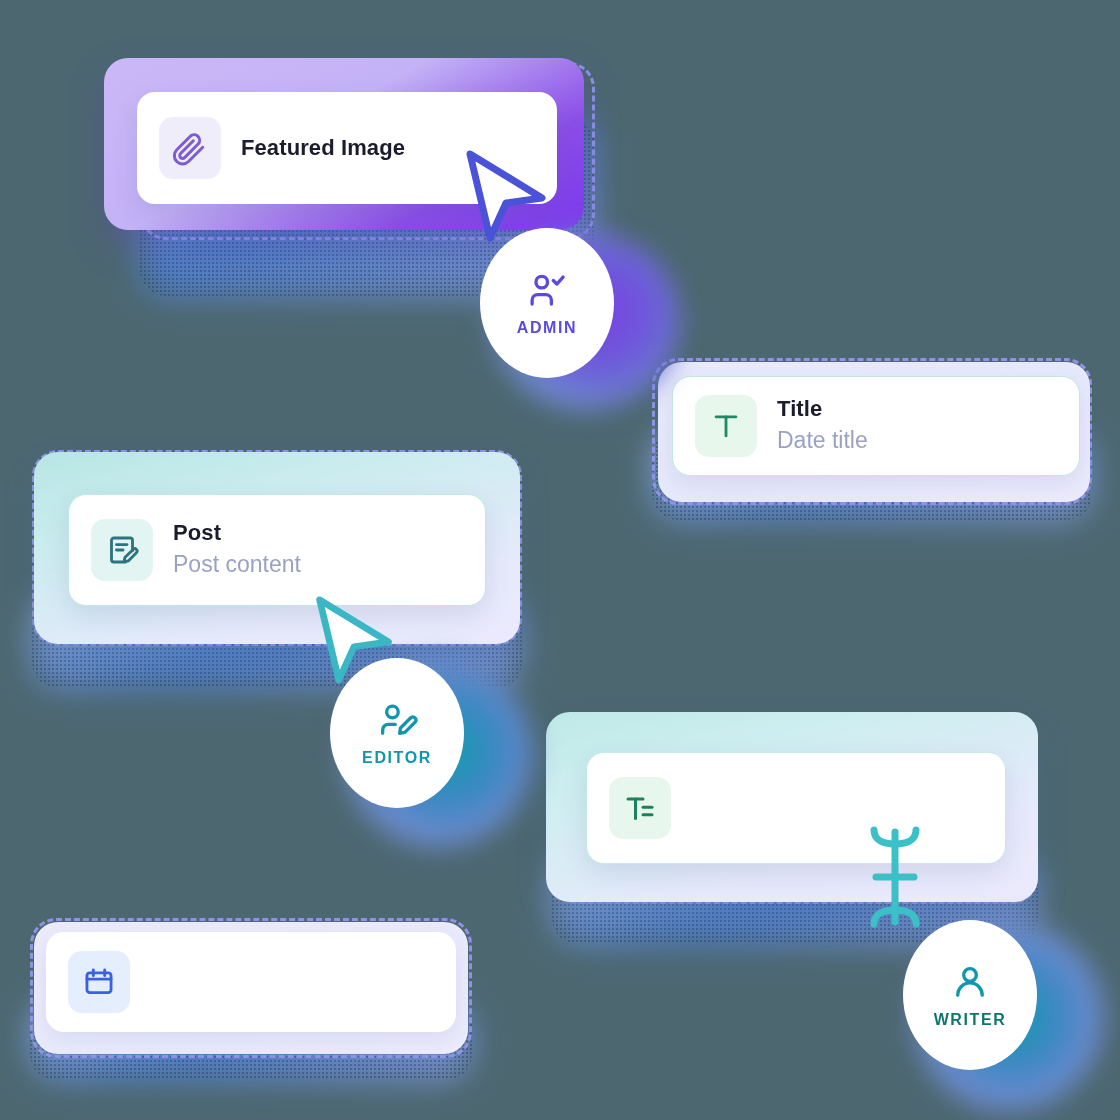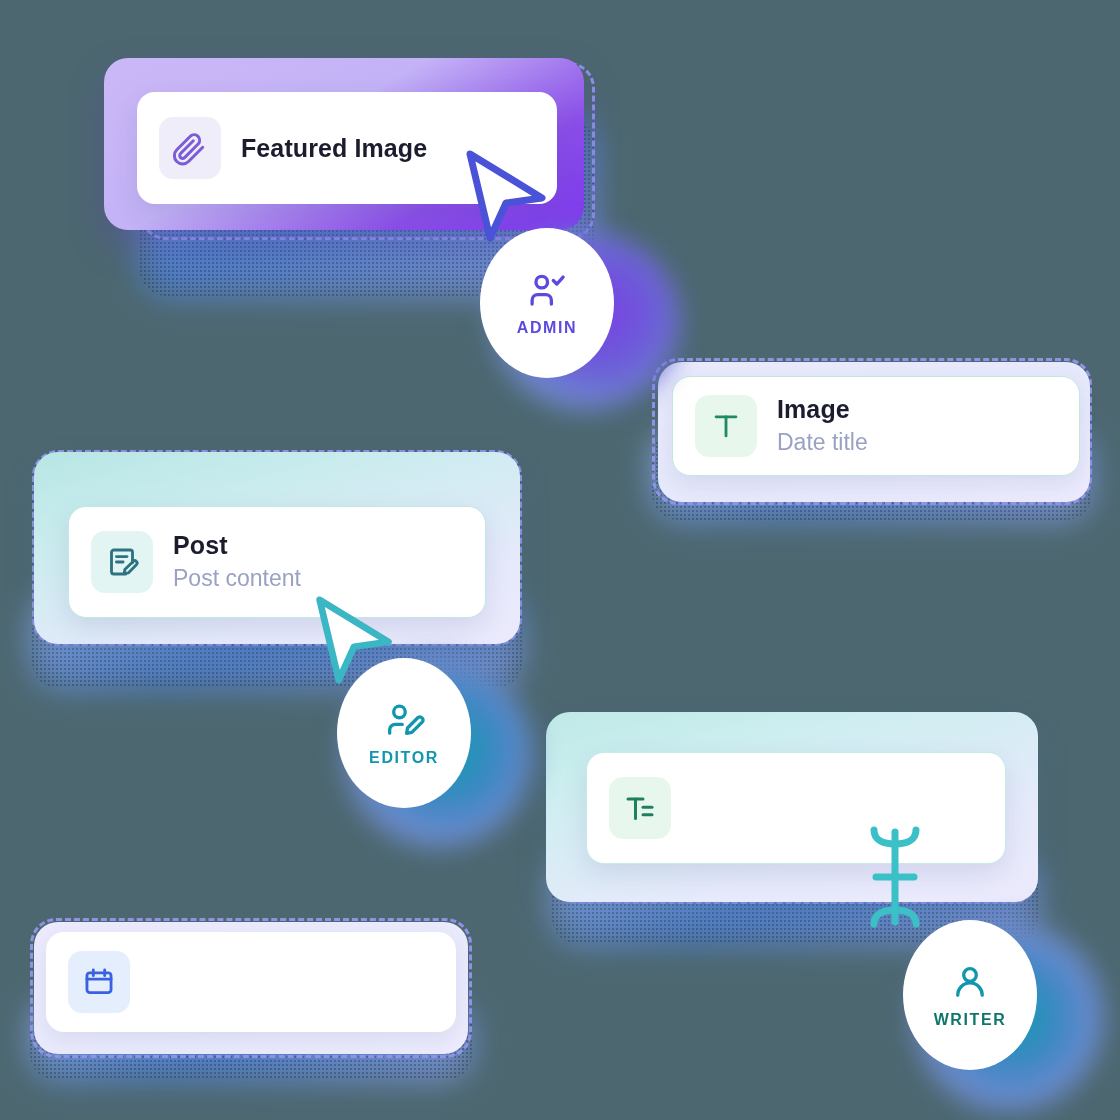--- a/index.html
+++ b/index.html
@@ -61,21 +61,21 @@
     width: 62px;
     height: 62px;
     border-radius: 14px;
     flex: 0 0 62px;
     display: flex;
     align-items: center;
     justify-content: center;
   }
   .texts { display: flex; flex-direction: column; justify-content: center; }
   .f-title {
-    font-size: 25px;
+    font-size: 22px;
     font-weight: bold;
     color: #1b1d2e;
     line-height: 1.22;
     letter-spacing: .1px;
     white-space: nowrap;
   }
   .f-sub {
     font-size: 23px;
     color: #99a2c2;
     line-height: 1.3;
@@ -178,35 +178,35 @@
                 background:linear-gradient(160deg,#e9eafc 0%,#e6e8fb 55%,#eceafd 100%);"></div>
     <div class="card" style="left:672px; top:376px; width:408px; height:100px; border:1.5px solid #bfe9de;
                 box-shadow:0 8px 20px rgba(60,90,140,.10);">
       <div class="icon-tile" style="background:#e7f7ec;">
         <svg width="34" height="34" viewBox="0 0 24 24" fill="none" stroke="#1f8a63" stroke-width="2" stroke-linecap="round">
           <path d="M5 5.5h14"></path>
             <path d="M12 5.5V19"></path>
         </svg>
       </div>
       <div class="texts">
-        <div class="f-title">Image</div>
+        <div class="f-title">Title</div>
         <div class="f-sub">Date title</div>
       </div>
     </div>
   </div>
 
   <div class="block">
     <div class="glow" style="left:32px; top:596px; width:490px; height:92px;
                 background:linear-gradient(160deg,#93a9dd 0%,#4f7fc8 48%,#8096d0 100%);"></div>
     <div class="grain" style="left:32px; top:596px; width:490px; height:92px;"></div>
     <div class="dashed" style="left:32px; top:450px; width:490px; height:196px;"></div>
     <div class="panel" style="left:34px; top:452px; width:486px; height:192px;
                 background:linear-gradient(165deg,#b7e6e3 0%,#c9ecee 28%,#e5eafb 72%,#eceafd 100%);
                 box-shadow:0 14px 30px rgba(70,110,150,.22);"></div>
-    <div class="card" style="left:68px; top:506px; width:418px; height:112px; border:1.5px solid #bfe9e2;">
+    <div class="card" style="left:68px; top:494px; width:418px; height:112px; border:1.5px solid #bfe9e2;">
       <div class="icon-tile" style="background:#e3f5f2;">
         <svg width="36" height="36" viewBox="0 0 24 24" fill="none" stroke="#2d7480" stroke-width="1.9" stroke-linecap="round" stroke-linejoin="round">
           <path d="M19 12.5V5.5a1.5 1.5 0 0 0-1.5-1.5h-11A1.5 1.5 0 0 0 5 5.5v13A1.5 1.5 0 0 0 6.5 20h8"></path>
           <path d="M8.3 8.4h7"></path>
             <path d="M8.3 12h4.4"></path>
           <path d="M19.4 11.6 13.9 17l-.5 2.8 2.8-.5 5.4-5.5a1.5 1.5 0 0 0-2.2-2.2z"></path>
         </svg>
       </div>
       <div class="texts">
         <div class="f-title">Post</div>
@@ -215,21 +215,21 @@
     </div>
     <div class="cursor" style="left:312px; top:592px;">
       <svg width="86" height="96" viewBox="0 0 90 100" fill="#ffffff" stroke="#3ab6c4" stroke-width="7" stroke-linejoin="round">
         <path d="M8 8 L80 52 L44 57 L28 92 Z"></path>
       </svg>
     </div>
   </div>
 
   <div class="badge-halo" style="left:342px; top:660px; width:190px; height:188px;
               background:radial-gradient(circle at 55% 48%, #0f9fae 0%, #3f86c4 38%, #6f8cd0 62%, rgba(120,150,205,.3) 82%, transparent 100%);"></div>
-  <div class="badge" style="left:337px; top:658px;">
+  <div class="badge" style="left:330px; top:658px;">
     <svg width="42" height="42" viewBox="0 0 24 24" fill="none" stroke="#1197ad" stroke-width="1.9" stroke-linecap="round" stroke-linejoin="round">
       <circle cx="9.4" cy="7.4" r="3.3"></circle>
       <path d="M3.8 19.5v-1.8a3.2 3.2 0 0 1 3.2-3.2h4"></path>
       <path d="M20 10.6 14 16.6l-.5 3 3-.5 6-6a1.8 1.8 0 0 0-2.5-2.5z"></path>
     </svg>
     <div class="badge-label" style="color:#1197ad;">EDITOR</div>
   </div>
 
   <div class="block">
     <div class="glow" style="left:552px; top:856px; width:486px; height:88px;

